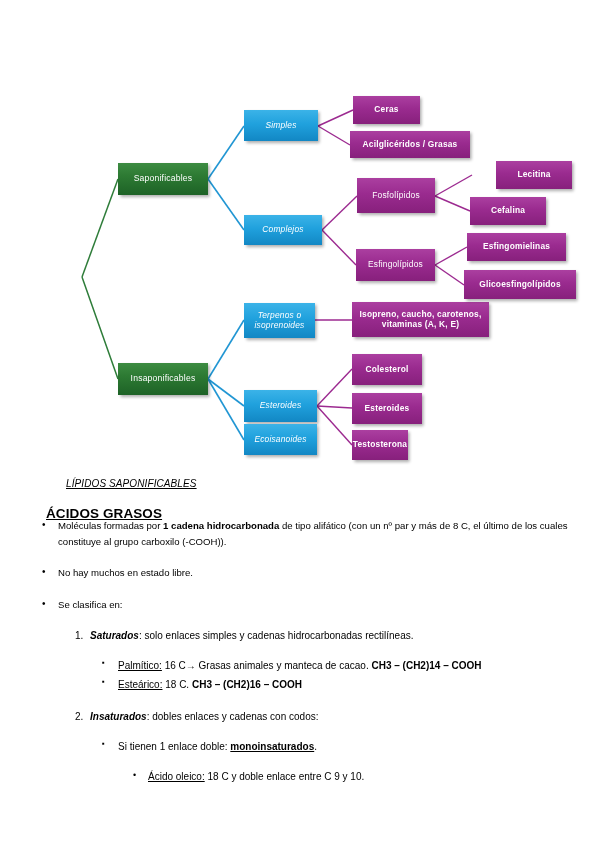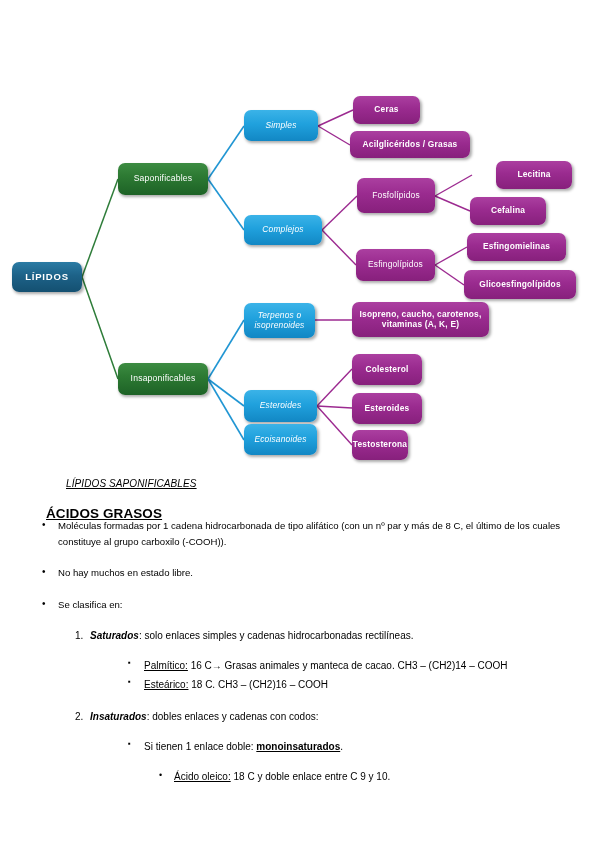--- a/index.html
+++ b/index.html
@@ -27,21 +27,21 @@
   #connectors {
     position: absolute;
     left: 0;
     top: 0;
     width: 599px;
     height: 470px;
     pointer-events: none;
   }
   .node {
     position: absolute;
-    border-radius: 7px;
+    border-radius: 0;
     color: #ffffff;
     display: flex;
     align-items: center;
     justify-content: center;
     text-align: center;
     line-height: 1.12;
     letter-spacing: 0.2px;
     box-sizing: border-box;
     padding: 2px 5px;
     box-shadow: 1.5px 2px 3px rgba(0,0,0,0.33);
@@ -130,21 +130,20 @@
     padding-left: 4px;
   }
   ul.lvl3 {
     margin: 14px 0 0 0;
     padding: 0 0 0 28px;
     list-style: none;
   }
   ul.lvl3 > li {
     position: relative;
     margin-bottom: 2px;
-    margin-left: 26px;
   }
   ul.lvl3 > li::before {
     content: "\25AA";
     position: absolute;
     left: -16px;
     top: -1px;
     font-size: 8px;
   }
   ul.lvl4 {
     margin: 14px 0 0 0;
@@ -154,21 +153,21 @@
   ul.lvl4 > li {
     position: relative;
   }
   ul.lvl4 > li::before {
     content: "\2022";
     position: absolute;
     left: -15px;
     top: -1px;
     font-size: 9px;
   }
-  b { font-weight: normal; }
+  b { font-weight: bold; }
   u { text-decoration: underline; }
   .bi { font-weight: bold; font-style: italic; }
   .bu { font-weight: bold; text-decoration: underline; }
 </style>
 </head>
 <body>
 
 <div id="diagram">
 
   <svg id="connectors" viewBox="0 0 599 470" width="599" height="470">
@@ -213,23 +212,20 @@
       <path d="M315,320 L352,320"></path>
     </g>
 
     <g stroke="#9c2a90" stroke-width="1.4" fill="none">
       <path d="M317,406 L352,369"></path>
       <path d="M317,406 L352,408"></path>
       <path d="M317,406 L352,445"></path>
     </g>
   </svg>
 
-  <div class="node node-root" style="left:12px; top:262px; width:70px; height:30px;">
-    <span>LÍPIDOS</span>
-  </div>
 
   <div class="node node-green" style="left:118px; top:163px; width:90px; height:32px;">
     <span>Saponificables</span>
   </div>
   <div class="node node-green" style="left:118px; top:363px; width:90px; height:32px;">
     <span>Insaponificables</span>
   </div>
 
   <div class="node node-blue" style="left:244px; top:110px; width:74px; height:31px;">
     <span>Simples</span>

